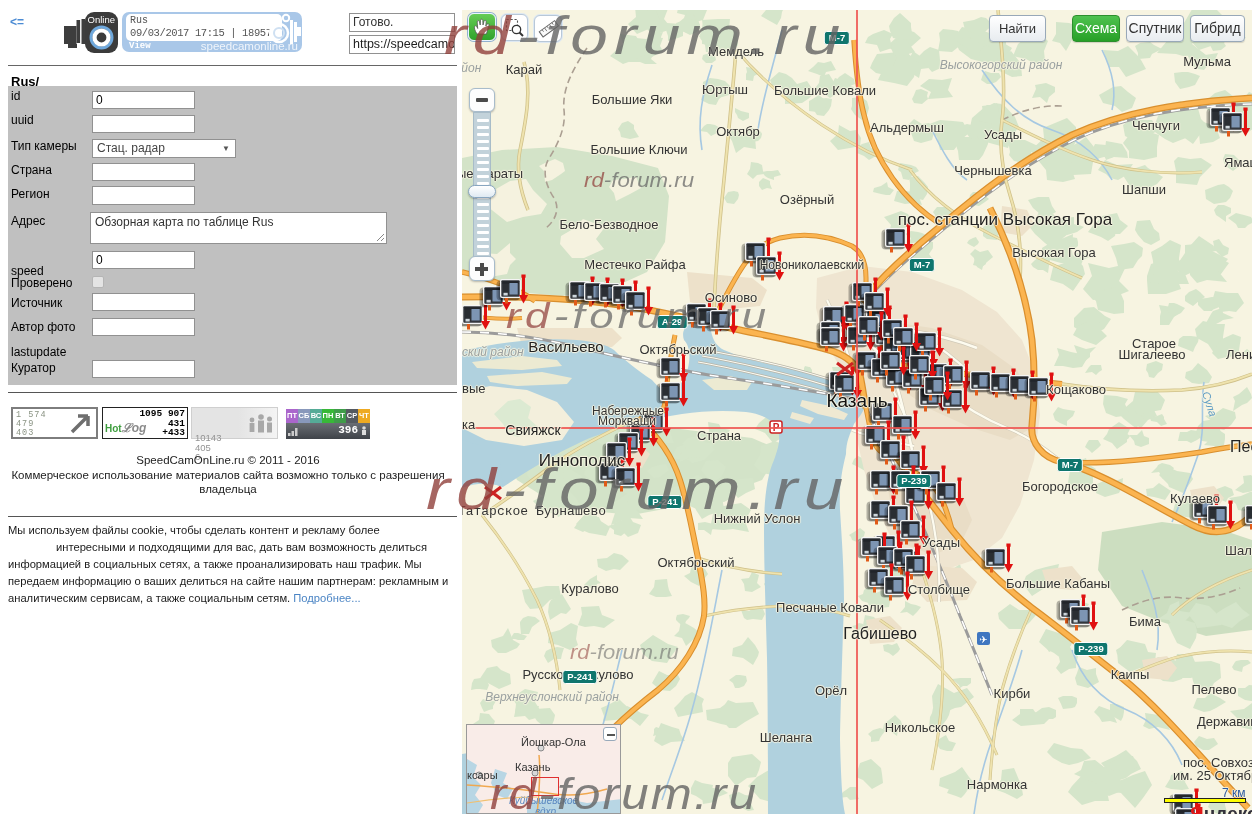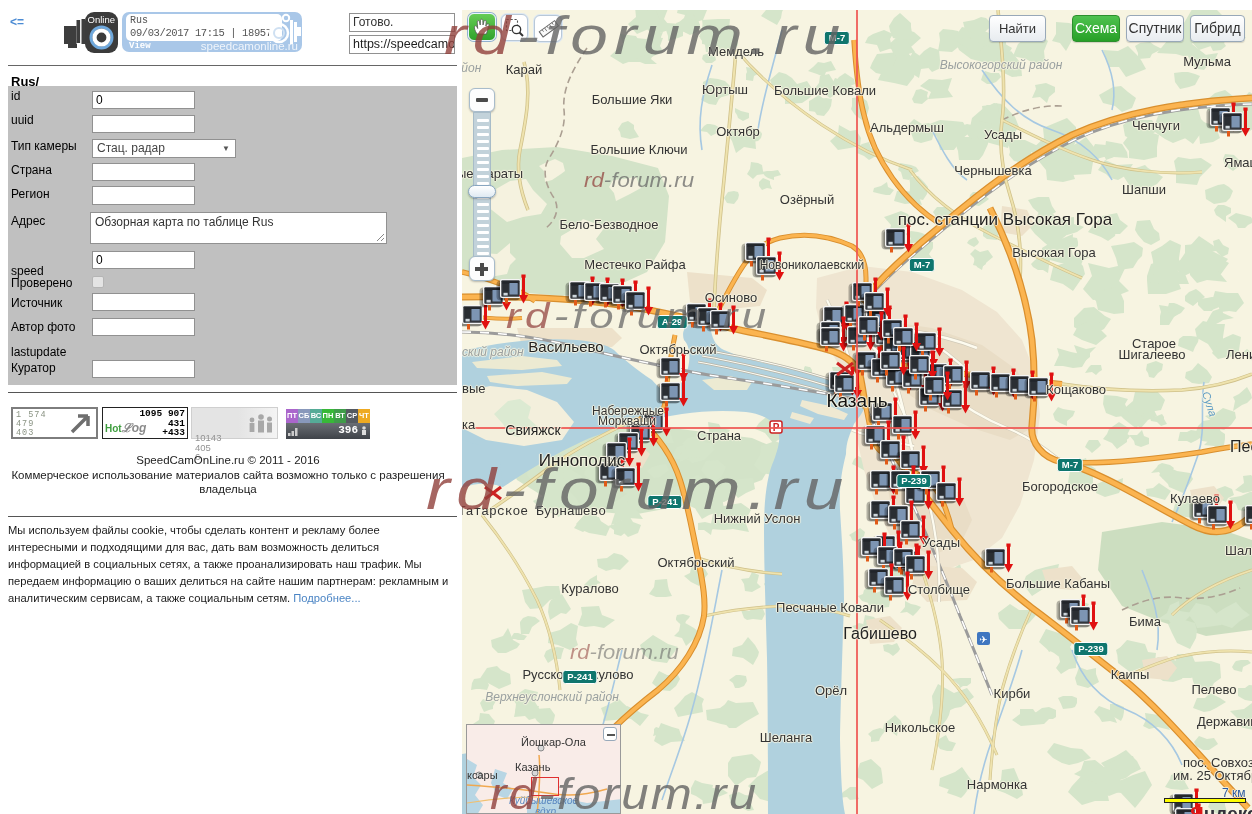--- a/index.html
+++ b/index.html
@@ -120,21 +120,21 @@
           <rect x="7" y="0" width="2.5" height="8"></rect>
         </svg>
      </div>
   </div>
 
   <div class="cl" style="top:454px;">SpeedCamOnLine.ru © 2011 - 2016</div>
   <div class="cl" style="top:468.5px;">Коммерческое использование материалов сайта возможно только с разрешения</div>
   <div class="cl" style="top:483px;">владельца</div>
   <div style="position:absolute;left:8px;top:516px;width:449px;border-top:1px solid #555;"></div>
   <div class="ck" style="top:524px;">Мы используем файлы cookie, чтобы сделать контент и рекламу более</div>
-  <div class="ck" style="top:541px;">интересными и подходящими для вас, дать вам возможность делиться</div>
+  <div class="ck" style="top:541px;margin-left:48px;">интересными и подходящими для вас, дать вам возможность делиться</div>
   <div class="ck" style="top:558px;">информацией в социальных сетях, а также проанализировать наш трафик. Мы</div>
   <div class="ck" style="top:575px;">передаем информацию о ваших делиться на сайте нашим партнерам: рекламным и</div>
   <div class="ck" style="top:592px;">аналитическим сервисам, а также социальным сетям. <span style="color:#4a84c4;">Подробнее...</span></div>
 </div>
 
 <div id="map" style="position:absolute;left:462px;top:10px;width:790px;height:804px;overflow:hidden;background:#f7f4e1;">
 <svg width="790" height="804" viewBox="0 0 790 804" style="position:absolute;left:0;top:0">
 <rect width="790" height="804" fill="#f7f4e1"></rect>
 <path d="M0,148 L40,140 L95,137 L150,146 L196,158 L207,186 L203,232 L185,262 L150,278 L100,286 L55,282 L18,270 L0,262 Z" fill="#d3e3c8"></path>
 <path d="M640,522 L700,512 L760,520 L790,530 L790,620 L744,626 L700,612 L660,596 L636,560 Z" fill="#ccdec0"></path>

